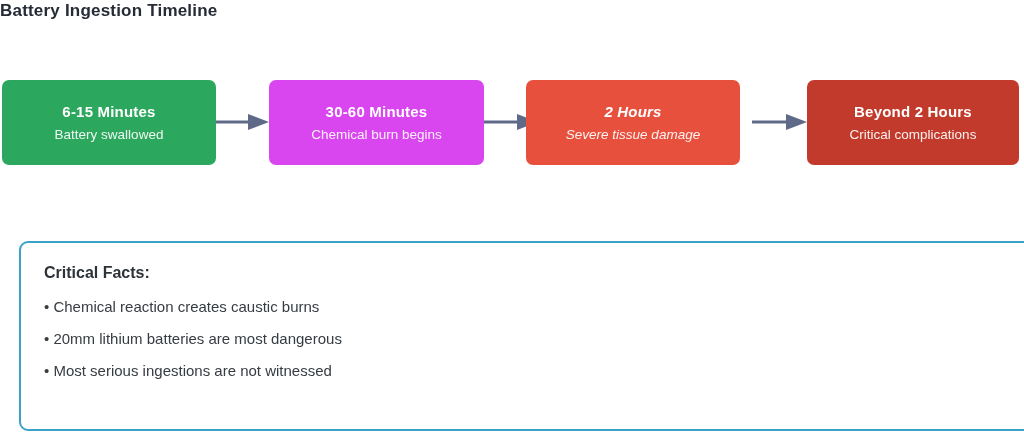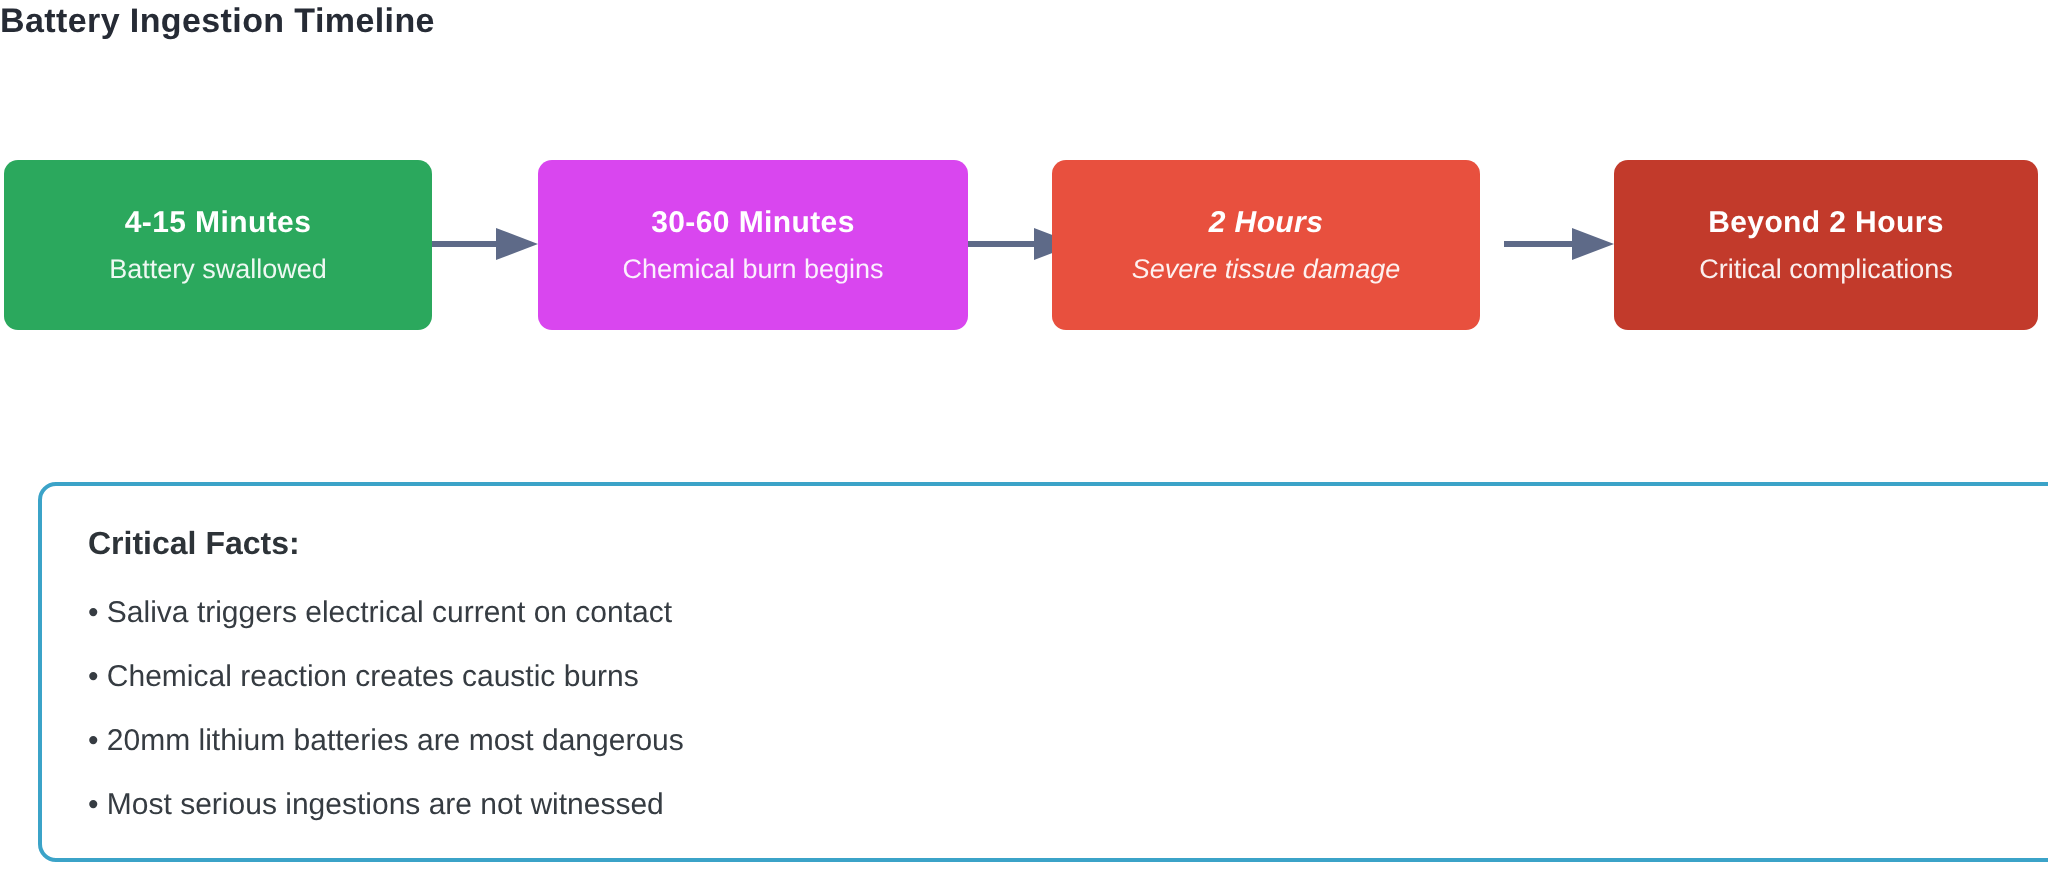--- a/index.html
+++ b/index.html
@@ -91,21 +91,21 @@
   }
 </style>
 </head>
 <body>
 
 <div class="canvas">
 
   <div class="page-title">Battery Ingestion Timeline</div>
 
   <div class="stage-box stage-1" style="background: rgb(43, 168, 93);">
-    <div class="stage-time">4-15 Minutes</div>
+    <div class="stage-time">6-15 Minutes</div>
     <div class="stage-event">Battery swallowed</div>
   </div>
 
   <svg class="arrow arrow-1" viewBox="0 0 53 18" xmlns="http://www.w3.org/2000/svg">
     <line x1="0" y1="9" x2="34" y2="9" stroke="#5E6A88" stroke-width="3"></line>
     <polygon points="32,1 53,9 32,17" fill="#5E6A88"></polygon>
   </svg>
 
   <div class="stage-box stage-2" style="background: #d946ef;">
     <div class="stage-time">30-60 Minutes</div>
@@ -128,20 +128,19 @@
   </svg>
 
   <div class="stage-box stage-4" style="background: rgb(194, 58, 43);">
     <div class="stage-time">Beyond 2 Hours</div>
     <div class="stage-event">Critical complications</div>
   </div>
 
   <div class="facts-panel" style="border-color: rgb(59, 163, 200); margin-left: 14px;">
     <div class="facts-heading">Critical Facts:</div>
     <div class="facts-list">
-      <div class="fact-item">• Saliva triggers electrical current on contact</div>
       <div class="fact-item">• Chemical reaction creates caustic burns</div>
       <div class="fact-item">• 20mm lithium batteries are most dangerous</div>
       <div class="fact-item">• Most serious ingestions are not witnessed</div>
     </div>
   </div>
 
 </div>
 
 </body></html>

